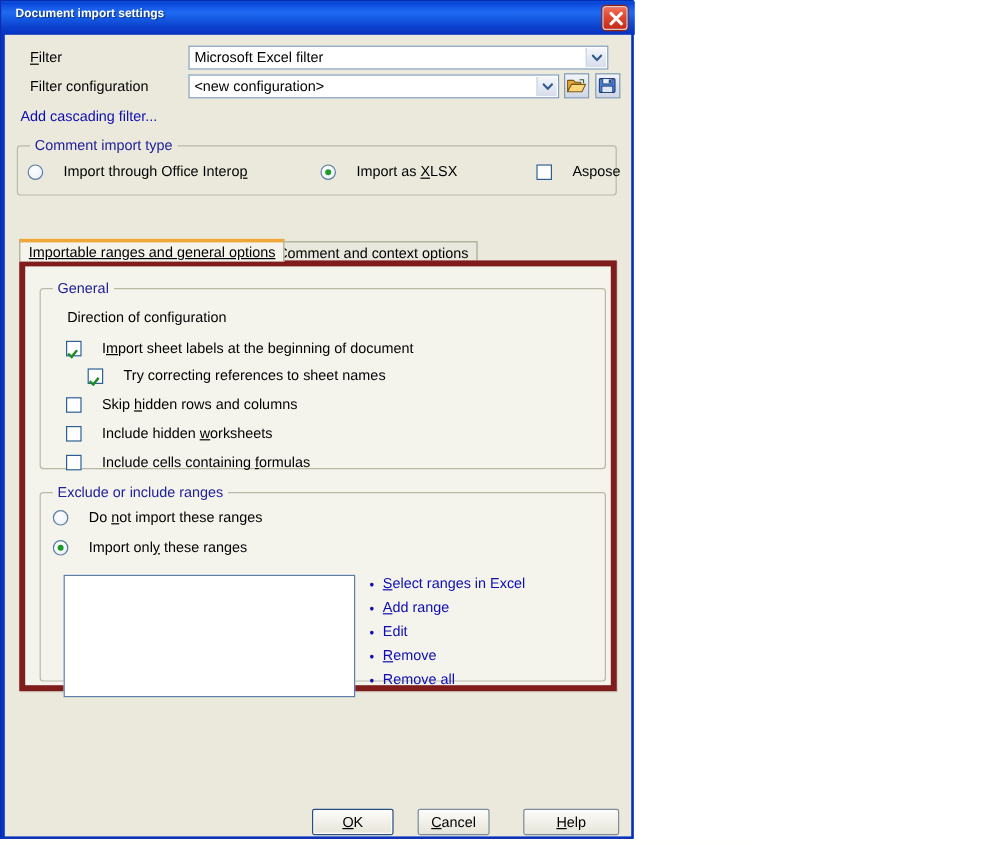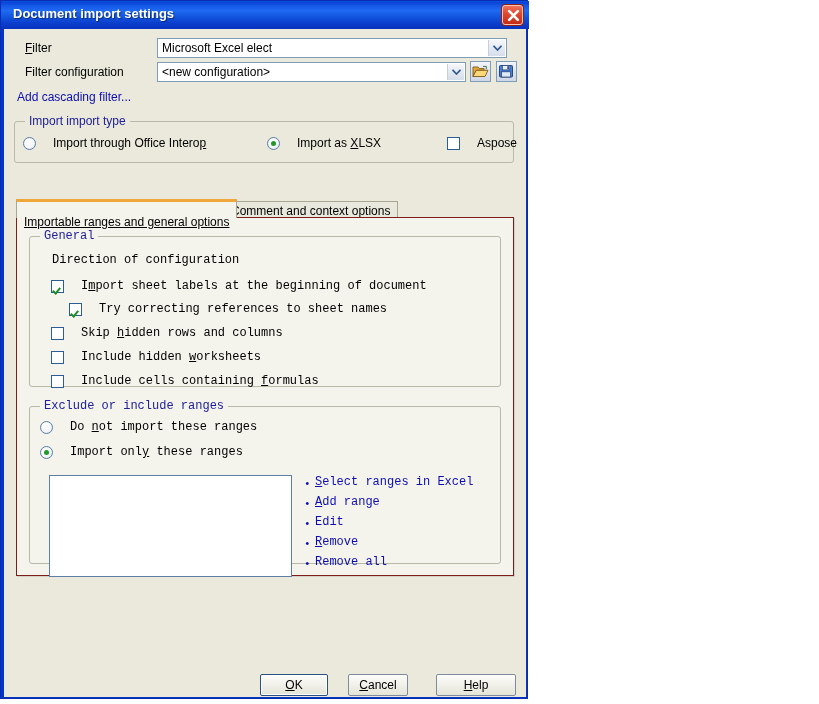--- a/index.html
+++ b/index.html
@@ -24,21 +24,21 @@
     left: 0; top: 0;
     width: 528px; height: 28px;
     background: linear-gradient(to bottom,
       #0a55dd 0%, #0a43d6 6%, #1457e6 16%,
       #1f6af2 34%, #1457e0 55%, #0b3fcd 78%, #0732bd 100%);
   }
   #title-text {
     position: absolute;
     left: 12px; top: 5px;
     color: #ffffff;
-    font-size: 13px;
+    font-size: 10px;
     font-weight: bold;
     letter-spacing: 0px;
     text-shadow: 1px 1px 1px rgba(0,0,0,0.45);
     white-space: nowrap;
   }
   #close-btn {
     position: absolute;
     right: 6px; top: 4px;
     width: 21px; height: 20px;
     border-radius: 3px;
@@ -178,40 +178,39 @@
     padding: 2px 7px 0 7px;
     cursor: pointer;
   }
   .tab.active {
     background: #f4f3ec;
     border: 1px solid #a7a792;
     border-top: 3px solid #f0a73a;
     border-bottom: none;
     top: 0;
     z-index: 3;
-    padding-top: 13px;
+    padding-top: 1px;
     text-decoration: underline;
   }
   .tab.inactive {
     background: #e9e8dc;
     border: 1px solid #a7a792;
     border-bottom: 1px solid #a7a792;
     top: 2px;
     z-index: 1;
   }
   #tabpanel {
     position: absolute;
     left: 12px; top: 188px;
     width: 498px; height: 359px;
     background: #f4f3ec;
-    border: 1px solid #7f1d1d;
+    border: 5px solid #7f1d1d;
     box-sizing: border-box;
     box-shadow: 1px 1px 0 rgba(0,0,0,0.10);
     z-index: 2;
-    font-family: Liberation Mono, monospace;
   }
 
   
   #ranges-list {
     position: absolute;
     left: 19px; top: 68px;
     width: 243px; height: 102px;
     background: #ffffff;
     border: 1px solid #5b7fa6;
     box-sizing: border-box;
@@ -249,21 +248,21 @@
         <path d="M3.2 3.2 L11.8 11.8 M11.8 3.2 L3.2 11.8" stroke="#ffffff" stroke-width="2.6" stroke-linecap="round"></path>
       </svg>
     </div>
   </div>
 
   <div id="client">
 
     <div class="lbl" style="position:absolute;left:9px;top:12px;"><span class="u">F</span><span>ilter</span></div>
 
     <div class="combo" style="left:153px;top:9px;width:350px;">
-      <span class="val">Microsoft Excel elect</span>
+      <span class="val">Microsoft Excel filter</span>
       <span class="arrowbox">
         <svg width="9" height="6" viewBox="0 0 9 6">
             <path d="M0.5 0.8 L4.5 5 L8.5 0.8" fill="none" stroke="#31598f" stroke-width="1.7"></path>
           </svg>
       </span>
     </div>
 
     <div class="lbl" style="position:absolute;left:9px;top:36px;">Filter configuration</div>
 
     <div class="combo" style="left:153px;top:33px;width:309px;padding-left:40px;">
@@ -288,21 +287,21 @@
         <rect x="1.5" y="1.5" width="13" height="11.5" rx="1" fill="#4a7fd4" stroke="#1c3b72" stroke-width="0.9"></rect>
         <rect x="4.3" y="1.5" width="7.6" height="4.4" fill="#e9eef8" stroke="#1c3b72" stroke-width="0.7"></rect>
         <rect x="9.3" y="2.2" width="1.9" height="3" fill="#2a4e8c"></rect>
         <rect x="3.6" y="7.8" width="9" height="5.2" fill="#dfe8f7" stroke="#1c3b72" stroke-width="0.7"></rect>
       </svg>
     </div>
 
     <div class="link" style="position:absolute;left:13px;top:61px;text-align:right;">Add cascading filter...</div>
 
     <div class="group" style="left:10px;top:92px;width:500px;height:42px;">
-      <span class="cap">Import import type</span>
+      <span class="cap">Comment import type</span>
 
       <span class="radio" style="left:8px;top:15px;"></span>
       <span class="lbl" style="position:absolute;left:26px;top:14px;">Import through Office Intero<span class="u">p</span></span>
 
       <span class="radio on" style="left:252px;top:15px;"></span>
       <span class="lbl" style="position:absolute;left:270px;top:14px;">Import as <span class="u">X</span>LSX</span>
 
       <span class="check" style="left:432px;top:15px;"></span>
       <span class="lbl" style="position:absolute;left:450px;top:14px;">Aspose</span>
     </div>

